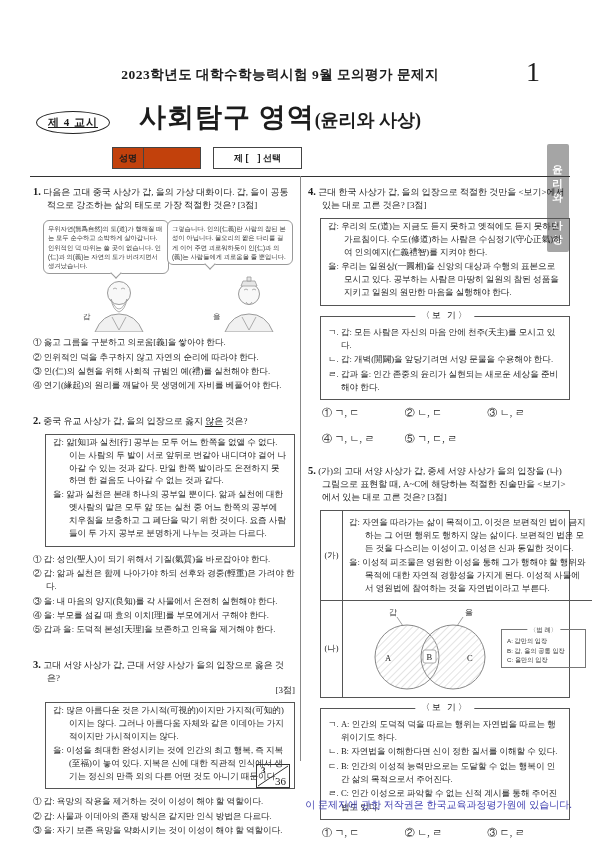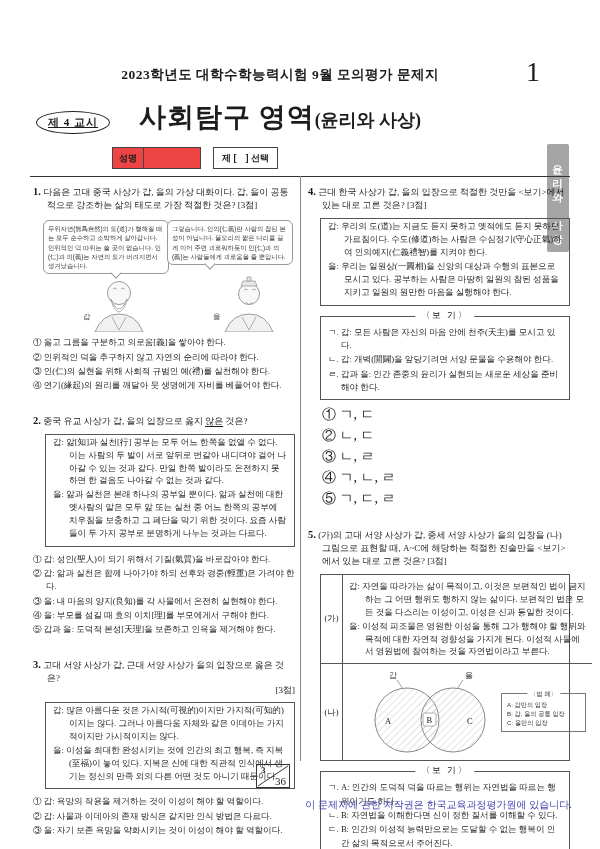--- a/index.html
+++ b/index.html
@@ -9,46 +9,46 @@
   .exam-title{position:absolute;top:66px;left:60px;width:440px;text-align:center;
               font-size:13.5px;font-weight:bold;letter-spacing:.5px;}
   .page-num-big{position:absolute;top:56px;right:60px;font-size:28px;font-weight:normal;}
   .period-badge{position:absolute;top:111px;left:36px;border:1.4px solid #222;border-radius:50%;
                 padding:3px 11px;font-size:11px;font-weight:bold;letter-spacing:1px;text-decoration:underline;}
   .subject-line{position:absolute;top:99px;left:100px;width:360px;text-align:center;white-space:nowrap;}
   .subject-main{font-size:27px;font-weight:bold;letter-spacing:1px;}
   .subject-sub{font-size:18px;font-weight:bold;}
   .info-bar{position:absolute;top:147px;left:112px;display:flex;gap:12px;align-items:stretch;
             font-size:9px;font-family:"Liberation Sans","DejaVu Sans",sans-serif;}
-  .ibox{display:flex;border:1px solid #444;height:20px;align-items:stretch;background:#ef4444;}
+  .ibox{display:flex;border:1px solid #444;height:20px;align-items:stretch;background:#c2410c;}
   .ibox .lbl{display:flex;align-items:center;padding:0 6px;border-right:1px solid #444;font-weight:bold;}
   .ibox .blank{width:56px;}
   .numcells{display:flex;}
   .numcells .cell{width:13px;border-left:1px dashed #aaa;display:flex;align-items:center;justify-content:center;}
   .numcells .cell:first-child{border-left:none;}
-  .selbox{display:flex;align-items:center;border:1px solid #444;height:20px;padding:0 8px;font-weight:bold;}
+  .selbox{display:flex;align-items:center;border:1px solid #444;height:20px;padding:0 20px;font-weight:bold;}
   .side-tab{position:absolute;top:144px;right:31px;width:22px;height:108px;background:#a5a5a5;
             border-radius:2px;color:#fff;writing-mode:vertical-rl;text-orientation:upright;
             display:flex;align-items:center;justify-content:center;font-size:10.5px;font-weight:bold;
             letter-spacing:3px;font-family:"Liberation Sans","DejaVu Sans",sans-serif;}
   .top-rule{position:absolute;top:176px;left:30px;width:540px;border-top:1.5px solid #333;}
   .col-divider{position:absolute;top:176px;left:300px;height:585px;border-left:1px solid #888;}
   
   .col{position:absolute;top:184px;width:262px;font-size:8.6px;line-height:1.35;}
   .col-left{left:33px;}
   .col-right{left:308px;}
   .question{margin-bottom:14px;}
   .stem{padding-left:14px;text-indent:-14px;font-size:9px;line-height:1.45;}
   .qnum{font-weight:bold;font-size:10.5px;}
   .points-right{text-align:right;font-size:9px;margin-top:-1px;}
   .u{text-decoration:underline;text-underline-offset:2px;}
   .qbox{border:1px solid #555;margin:6px 0 6px 12px;padding:0 7px 5px 7px;}
   .speaker-line{padding-left:16px;text-indent:-16px;margin:1px 0;line-height:1.5;}
   .opt{padding-left:13px;text-indent:-13px;line-height:1.55;margin-top:1px;}
-  .opt-grid{display:grid;grid-template-columns:1fr;margin:6px 0 0 14px;row-gap:2px;font-size:14px;}
+  .opt-grid{display:grid;grid-template-columns:1fr 1fr 1fr;margin:6px 0 0 14px;row-gap:12px;font-size:10px;}
   
   .dialog-illustration{position:relative;height:112px;margin:8px 0 4px 6px;}
   .bubble{position:absolute;border:1px solid #999;border-radius:6px;background:#fff;
           padding:3px 4px;font-size:6.3px;line-height:1.45;color:#333;width:116px;
           font-family:"Liberation Sans","DejaVu Sans",sans-serif;}
   .bubble .notch{position:absolute;bottom:-4px;width:7px;height:7px;background:#fff;
                  border-right:1px solid #999;border-bottom:1px solid #999;transform:rotate(45deg);}
   .figure{position:absolute;}
   .figure-label{position:absolute;font-size:7.5px;color:#444;}
   

